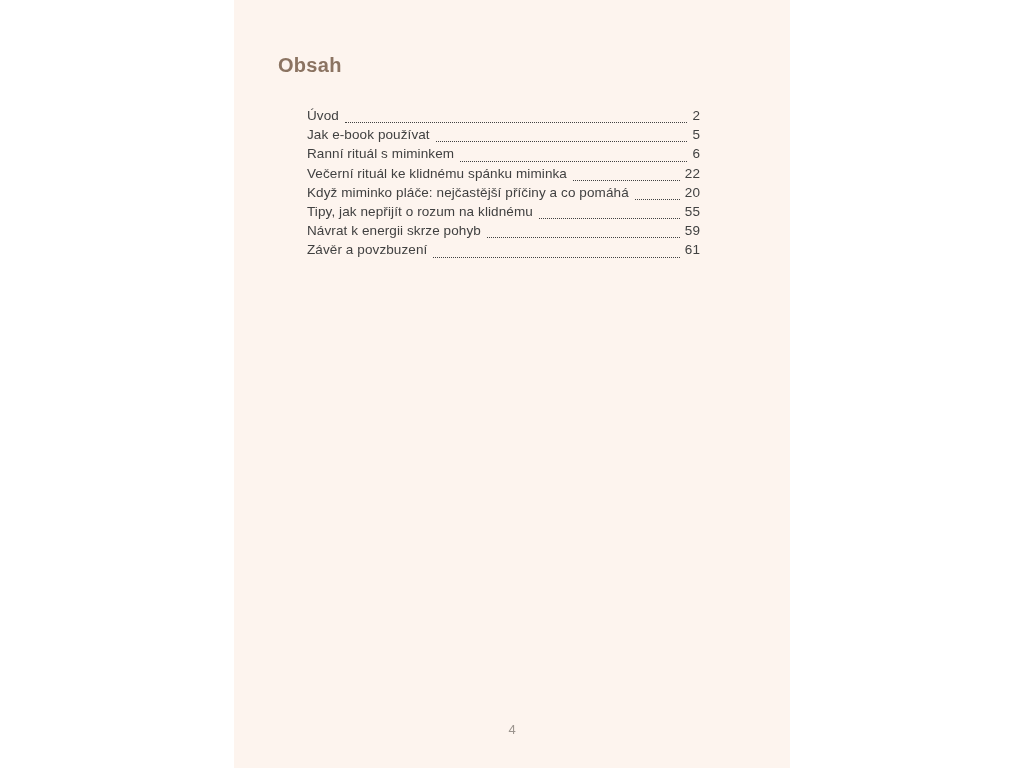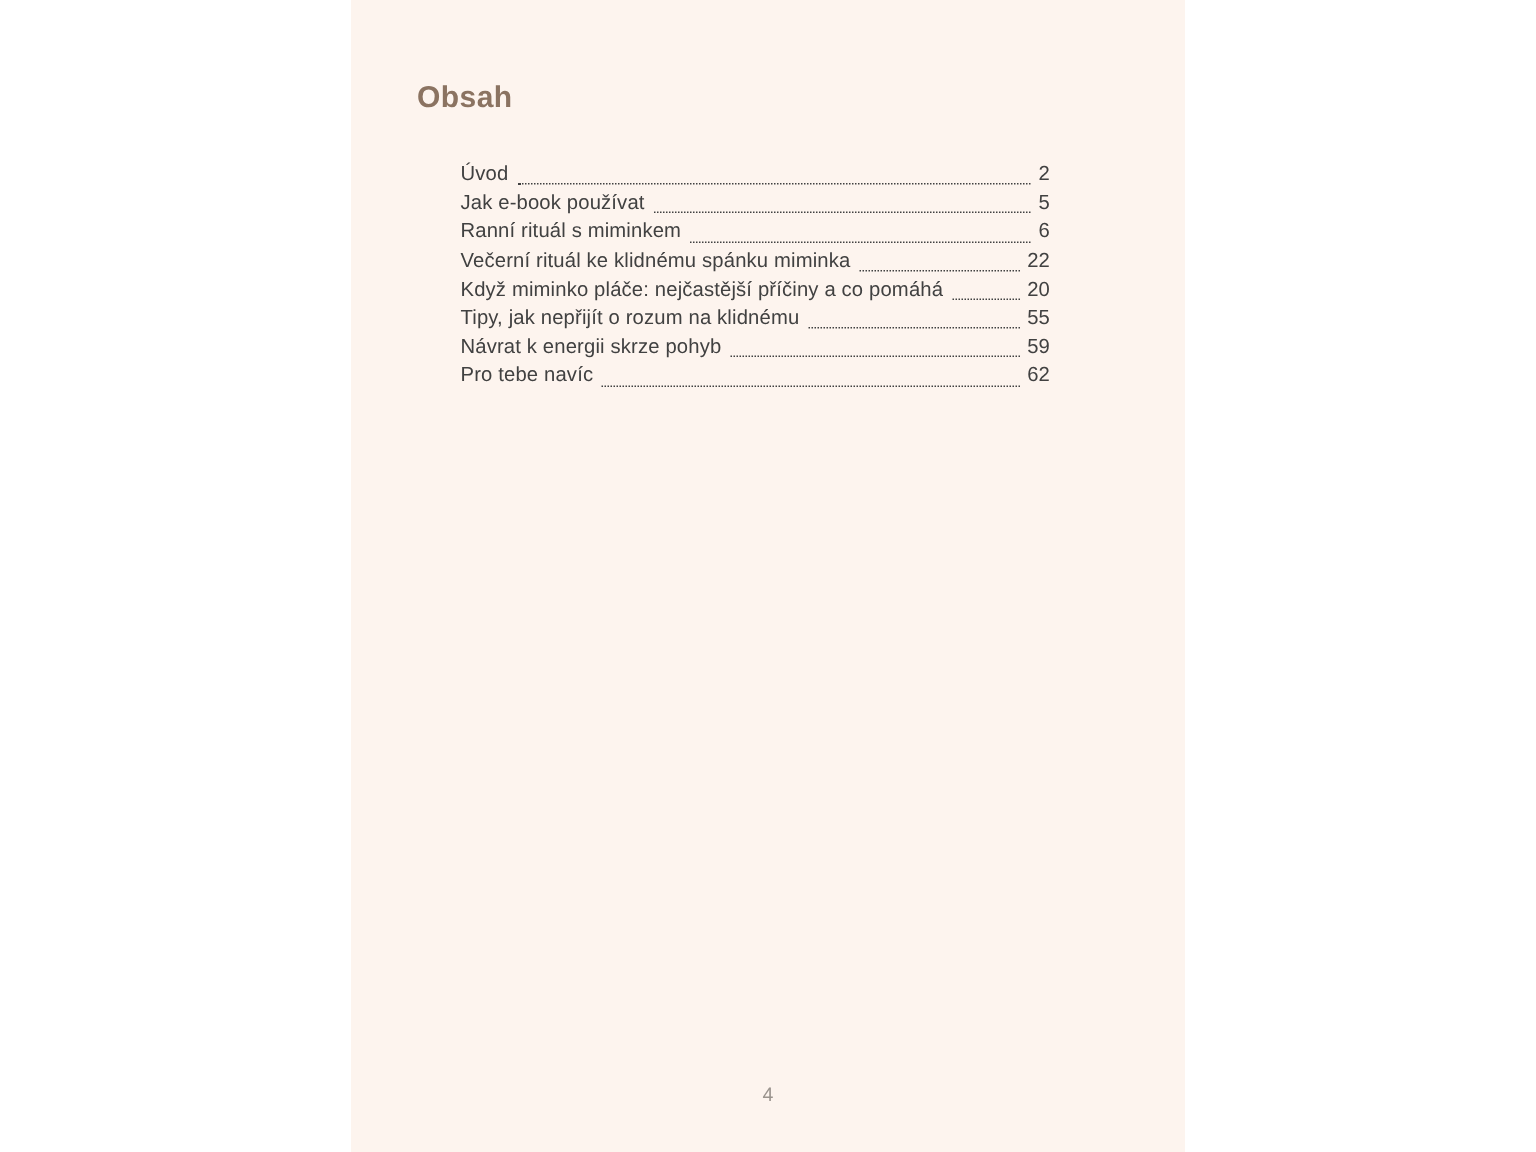--- a/index.html
+++ b/index.html
@@ -113,22 +113,22 @@
     <span class="toc-leader"></span>
     <span class="toc-entry-page">55</span>
   </div>
 
   <div class="toc-entry">
     <span class="toc-entry-label">Návrat k energii skrze pohyb</span>
     <span class="toc-leader"></span>
     <span class="toc-entry-page">59</span>
   </div>
 
+  <div class="toc-entry">
+    <span class="toc-entry-label">Závěr a povzbuzení</span>
+    <span class="toc-leader"></span>
+    <span class="toc-entry-page">61</span>
+  </div>
 
-  <div class="toc-entry">
-    <span class="toc-entry-label">Pro tebe navíc</span>
-    <span class="toc-leader"></span>
-    <span class="toc-entry-page">62</span>
-  </div>
 </div>
 
   <div class="page-footer">4</div>
 </div>
 
 </body></html>

